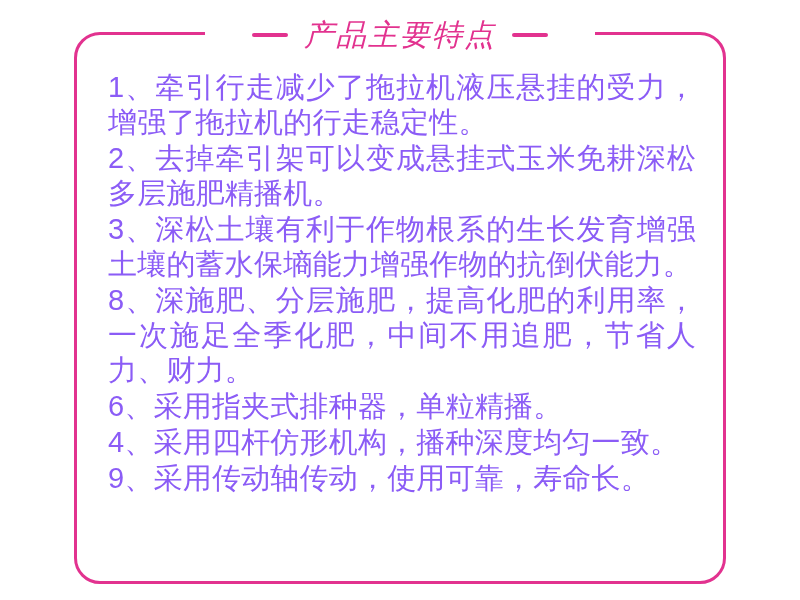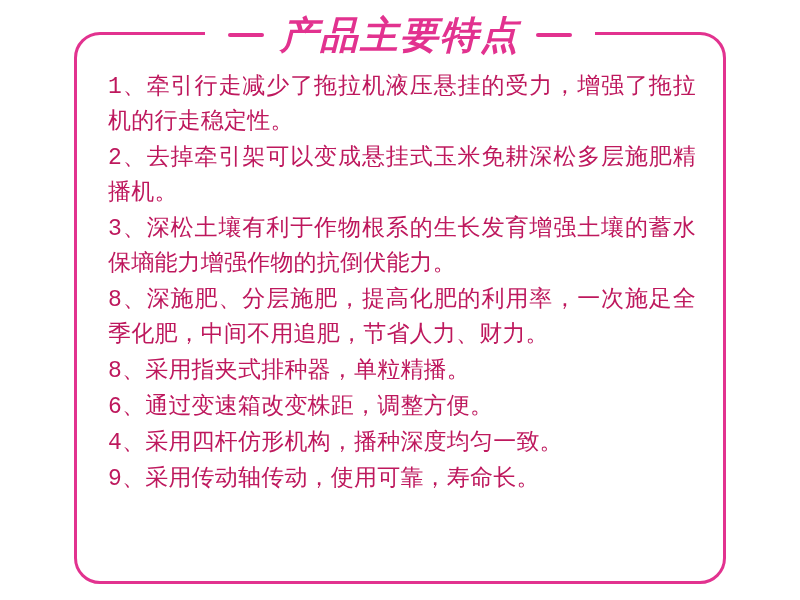--- a/index.html
+++ b/index.html
@@ -58,39 +58,39 @@
   .title-dash {
     width: 36px;
     height: 4px;
     background: #e2328f;
     border-radius: 2px;
   }
 
   .title-text {
     color: #e2328f;
     font-family: "DejaVu Sans", "Liberation Sans", sans-serif;
-    font-size: 38px;
-    font-weight: bold;
+    font-size: 30px;
+    font-weight: normal;
     font-style: italic;
     letter-spacing: 2px;
     white-space: nowrap;
   }
 
   .content {
     position: absolute;
     left: 108px;
     top: 70px;
     width: 588px;
     z-index: 1;
   }
 
   .item {
-    color: #be185d;
-    font-family: Liberation Mono, monospace;
-    font-size: 23px;
+    color: #8b5cf6;
+    font-family: Liberation Sans, sans-serif;
+    font-size: 29px;
     line-height: 35px;
     letter-spacing: 0.2px;
     text-align: justify;
     margin: 0 0 1px 0;
     text-indent: 0;
   }
 </style>
 </head>
 <body>
 
@@ -104,19 +104,18 @@
     <span class="title-dash"></span>
     <span class="title-text">产品主要特点</span>
     <span class="title-dash"></span>
   </div>
 
   <div class="content">
     <p class="item">1、牵引行走减少了拖拉机液压悬挂的受力，增强了拖拉机的行走稳定性。</p>
     <p class="item">2、去掉牵引架可以变成悬挂式玉米免耕深松多层施肥精播机。</p>
     <p class="item">3、深松土壤有利于作物根系的生长发育增强土壤的蓄水保墒能力增强作物的抗倒伏能力。</p>
     <p class="item">8、深施肥、分层施肥，提高化肥的利用率，一次施足全季化肥，中间不用追肥，节省人力、财力。</p>
-    <p class="item">8、采用指夹式排种器，单粒精播。</p>
-    <p class="item">6、通过变速箱改变株距，调整方便。</p>
+    <p class="item">6、采用指夹式排种器，单粒精播。</p>
     <p class="item">4、采用四杆仿形机构，播种深度均匀一致。</p>
     <p class="item">9、采用传动轴传动，使用可靠，寿命长。</p>
   </div>
 
 </div>
 
 </body></html>

